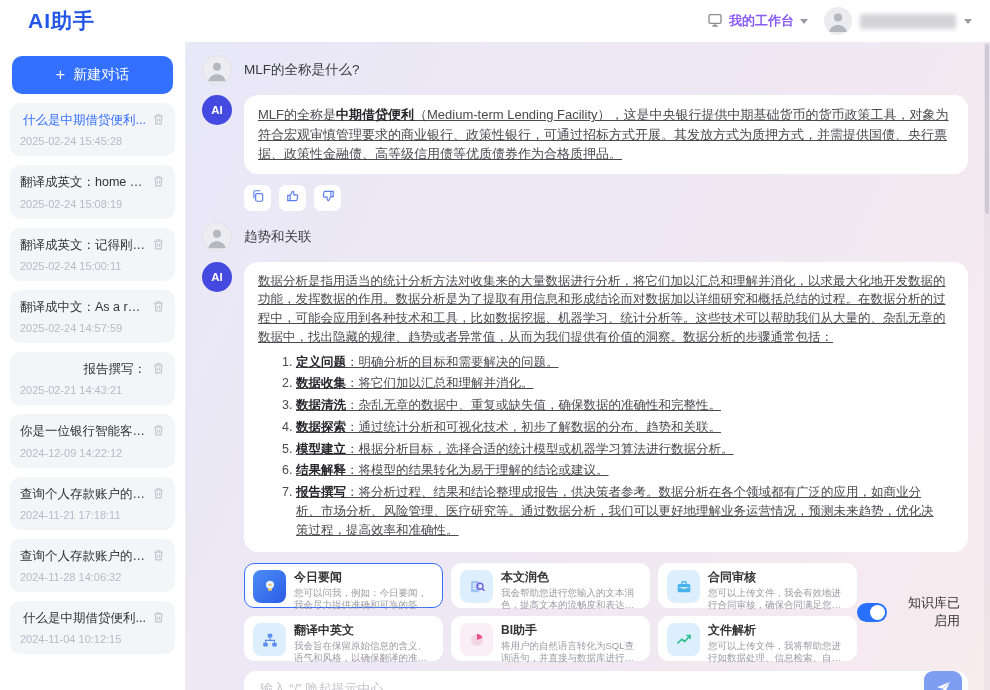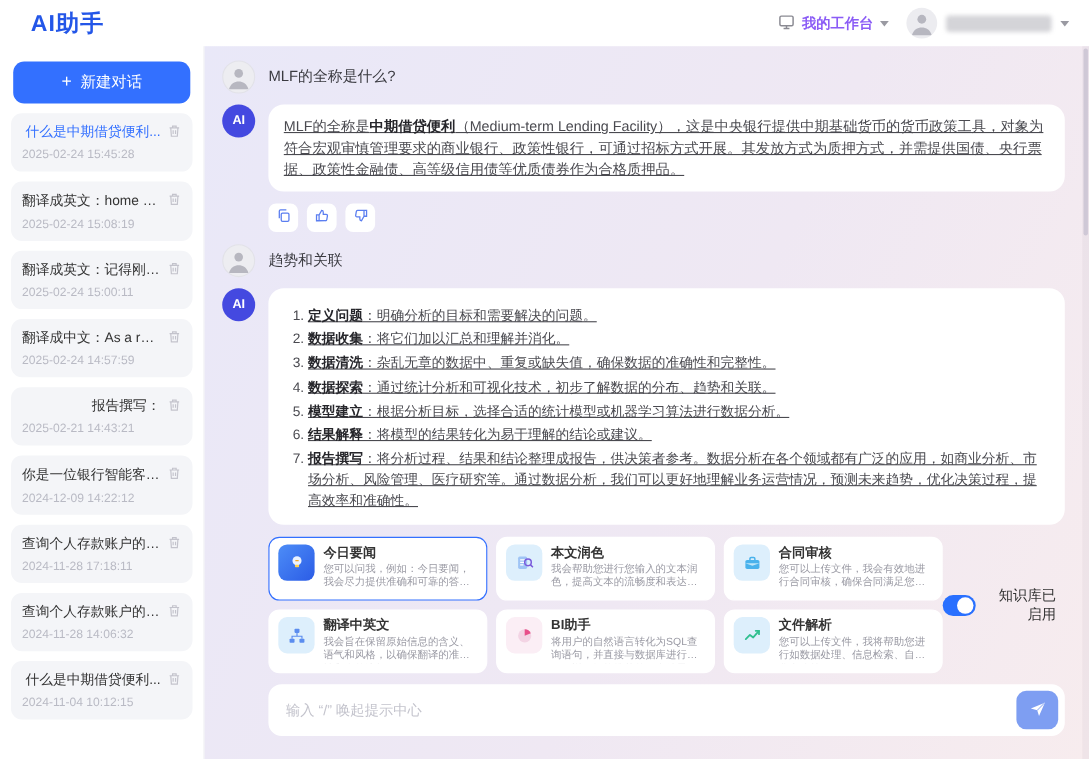--- a/index.html
+++ b/index.html
@@ -50,32 +50,32 @@
   .msg-avatar { width: 30px; height: 30px; border-radius: 50%; flex: none;
                 display: flex; align-items: center; justify-content: center; }
   .user-avatar { background: #ededf1; border: 1px solid #e2e2e8; overflow: hidden; }
   .ai-avatar { background: #4449e0; color: #fff; font-weight: 700; font-size: 11.5px; }
   .user-text { font-size: 13.5px; color: #3a3a40; align-self: center; }
   .bubble { background: #fff; border-radius: 14px; padding: 10px 14px; flex: 1; min-width: 0;
             font-size: 13px; color: #4a4a50; line-height: 1.5; text-decoration: underline; }
   .bubble b { color: #26262b; }
   .bubble-2 { font-size: 12.5px; }
   .steps { margin: 6px 0 0 0; padding-left: 22px; }
-  .steps li { margin: 3px 0; }
+  .steps li { margin: 3px 16px; }
   .steps .term { font-weight: 700; color: #26262b; }
 
   .action-row { display: flex; gap: 8px; margin: 6px 0 6px 42px; }
   .action-btn { width: 27px; height: 26px; background: #fff; border: none; border-radius: 7px;
                 display: flex; align-items: center; justify-content: center; cursor: pointer; }
 
   
   .cards-zone { display: flex; align-items: center; margin: 6px 0 0 42px; }
   .card-grid { display: grid; grid-template-columns: repeat(3, 199px); gap: 8px; }
   .card { background: #fff; border: 1px solid #fff; border-radius: 10px; padding: 6px 8px;
-          height: 58px; display: flex; gap: 8px; align-items: flex-start; cursor: pointer; }
+          height: 45px; display: flex; gap: 8px; align-items: flex-start; cursor: pointer; }
   .card.selected { border-color: #3370ff; }
   .card-icon { width: 33px; height: 33px; border-radius: 8px; flex: none;
                display: flex; align-items: center; justify-content: center; }
   .ci-news  { background: linear-gradient(135deg, #4d8df7, #2b5ce6); }
   .ci-blue  { background: #ddeffc; }
   .ci-pink  { background: #fbeef5; }
   .card-texts { min-width: 0; }
   .card-title { font-size: 12px; font-weight: 700; color: #333; line-height: 1.2; }
   .card-desc { font-size: 9.5px; color: #9a9aa4; line-height: 1.35; margin-top: 2px;
                display: -webkit-box; -webkit-line-clamp: 2; -webkit-box-orient: vertical; overflow: hidden; }
@@ -195,21 +195,21 @@
           </div>
         <div class="conv-time">2024-12-09 14:22:12</div>
       </div>
       <div class="conv">
         <div class="conv-row">
             <span class="conv-title">查询个人存款账户的最新...</span>
             <button class="trash-btn"><svg width="13" height="14" viewBox="0 0 24 24" fill="none" stroke="#c3c3cc" stroke-width="2">
                 <path d="M4 7h16M9 7V4h6v3M6 7l1 14h10l1-14M10 11v6M14 11v6"></path>
               </svg></button>
           </div>
-        <div class="conv-time">2024-11-28 17:18:11</div>
+        <div class="conv-time">2024-11-21 17:18:11</div>
       </div>
       <div class="conv">
         <div class="conv-row">
             <span class="conv-title">查询个人存款账户的最新...</span>
             <button class="trash-btn"><svg width="13" height="14" viewBox="0 0 24 24" fill="none" stroke="#c3c3cc" stroke-width="2">
                 <path d="M4 7h16M9 7V4h6v3M6 7l1 14h10l1-14M10 11v6M14 11v6"></path>
               </svg></button>
           </div>
         <div class="conv-time">2024-11-28 14:06:32</div>
       </div>
@@ -268,20 +268,21 @@
               <circle cx="15" cy="11.5" r="4.2" fill="#b7b7c0"></circle>
               <path d="M5.5 27c1.6-5.4 5.4-7.5 9.5-7.5s7.9 2.1 9.5 7.5z" fill="#b7b7c0"></path>
             </svg>
         </span>
         <span class="user-text">趋势和关联</span>
       </div>
 
       <div class="msg">
         <span class="msg-avatar ai-avatar">AI</span>
         <div class="bubble bubble-2">
+          <span>数据分析是指用适当的统计分析方法对收集来的大量数据进行分析，将它们加以汇总和理解并消化，以求最大化地开发数据的功能，发挥数据的作用。数据分析是为了提取有用信息和形成结论而对数据加以详细研究和概括总结的过程。在数据分析的过程中，可能会应用到各种技术和工具，比如数据挖掘、机器学习、统计分析等。这些技术可以帮助我们从大量的、杂乱无章的数据中，找出隐藏的规律、趋势或者异常值，从而为我们提供有价值的洞察。数据分析的步骤通常包括：</span>
           <ol class="steps">
             <li><span class="term">定义问题</span><span>：明确分析的目标和需要解决的问题。</span></li>
             <li><span class="term">数据收集</span><span>：将它们加以汇总和理解并消化。</span></li>
             <li><span class="term">数据清洗</span><span>：杂乱无章的数据中、重复或缺失值，确保数据的准确性和完整性。</span></li>
             <li><span class="term">数据探索</span><span>：通过统计分析和可视化技术，初步了解数据的分布、趋势和关联。</span></li>
             <li><span class="term">模型建立</span><span>：根据分析目标，选择合适的统计模型或机器学习算法进行数据分析。</span></li>
             <li><span class="term">结果解释</span><span>：将模型的结果转化为易于理解的结论或建议。</span></li>
             <li><span class="term">报告撰写</span><span>：将分析过程、结果和结论整理成报告，供决策者参考。数据分析在各个领域都有广泛的应用，如商业分析、市场分析、风险管理、医疗研究等。通过数据分析，我们可以更好地理解业务运营情况，预测未来趋势，优化决策过程，提高效率和准确性。</span></li>
           </ol>
         </div>

